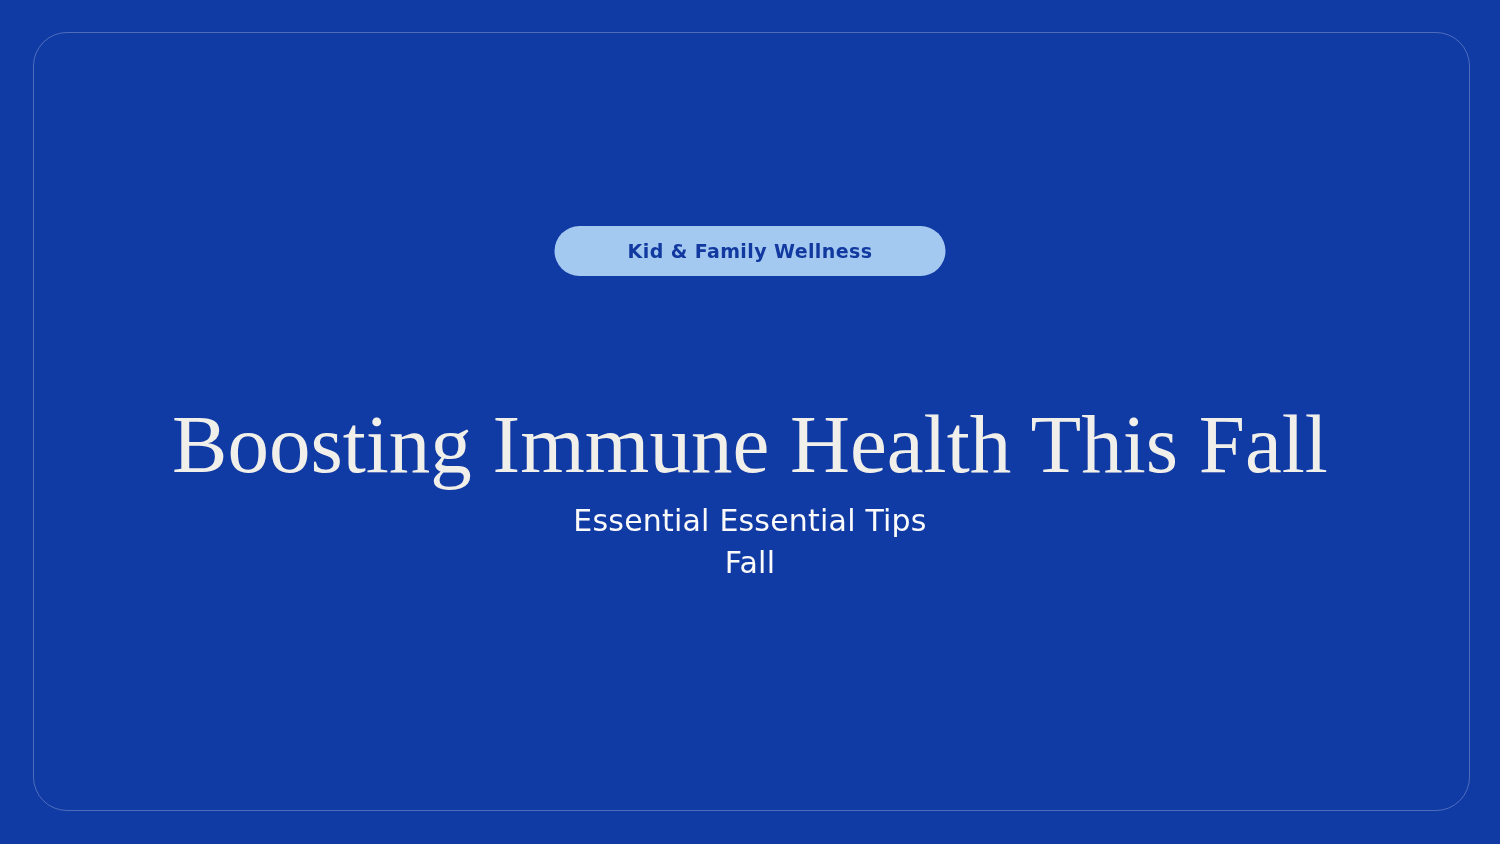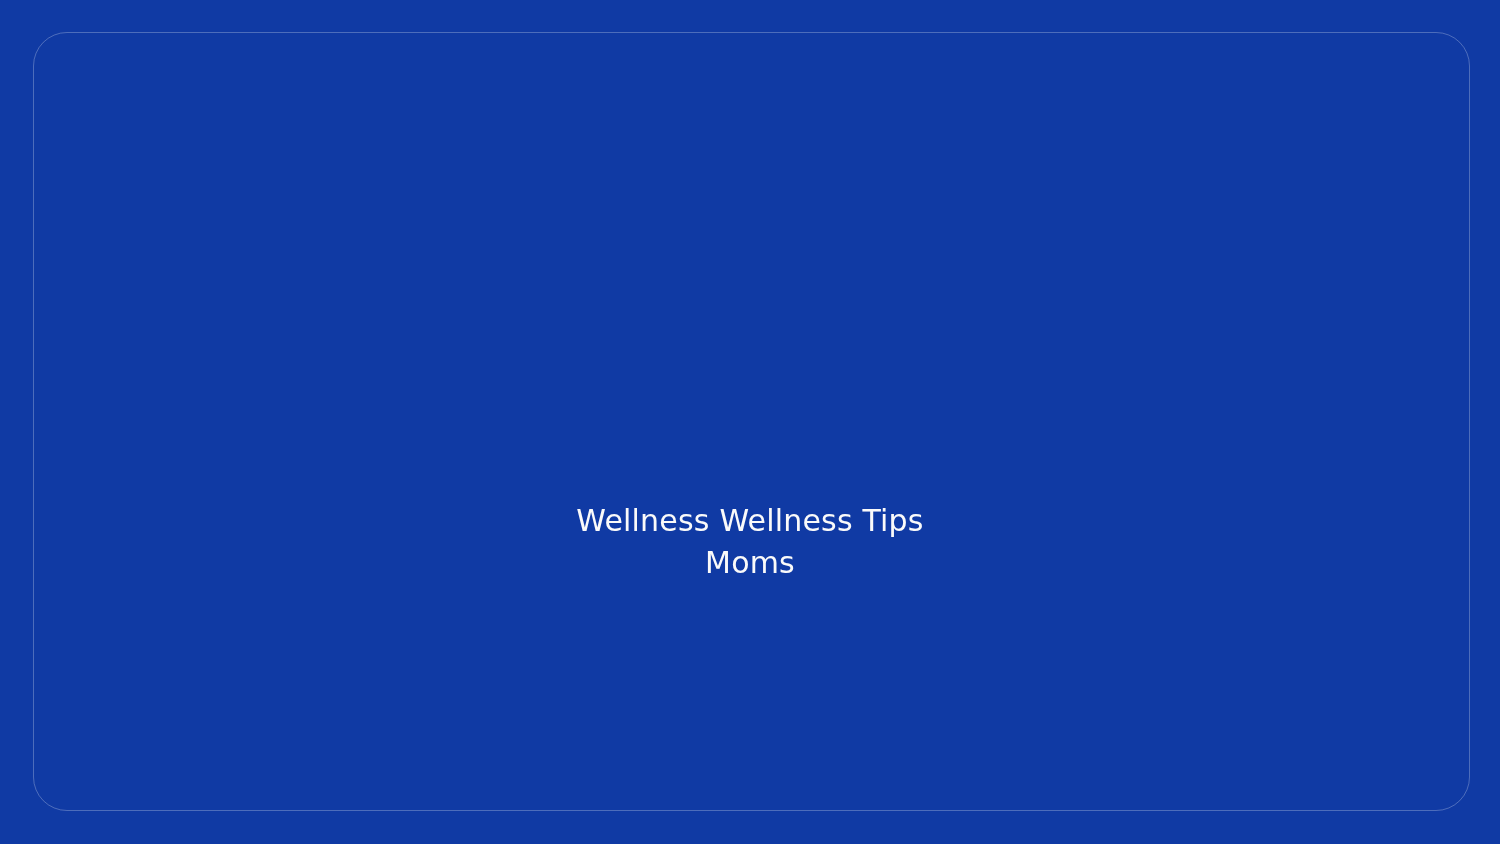--- a/index.html
+++ b/index.html
@@ -113,21 +113,25 @@
 </style>
 </head>
 <body>
 
 <div class="slide">
 
   <div class="slide-frame"></div>
 
   <div class="content">
 
+    <div class="eyebrow-pill">
+      <span class="eyebrow-label">Kid &amp; Family Wellness</span>
+    </div>
 
+    <h1 class="headline">Boosting Immune Health This Fall</h1>
 
     <div class="subtitle">
-      <span class="sub-line">Wellness Wellness Tips</span>
-      <span class="sub-line">Moms</span>
+      <span class="sub-line">Essential Essential Tips</span>
+      <span class="sub-line">Fall</span>
     </div>
 
   </div>
 </div>
 
 </body></html>

